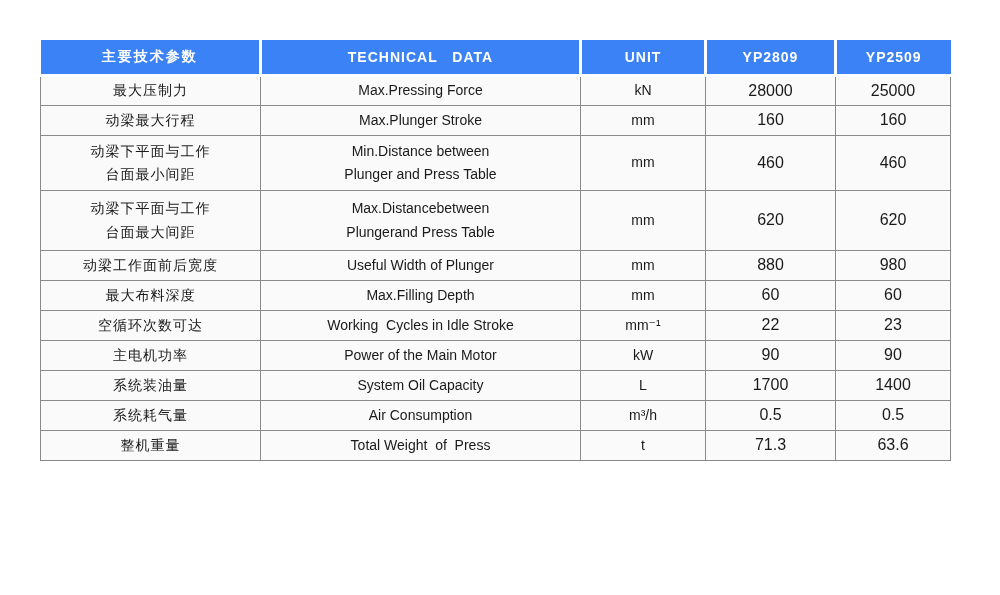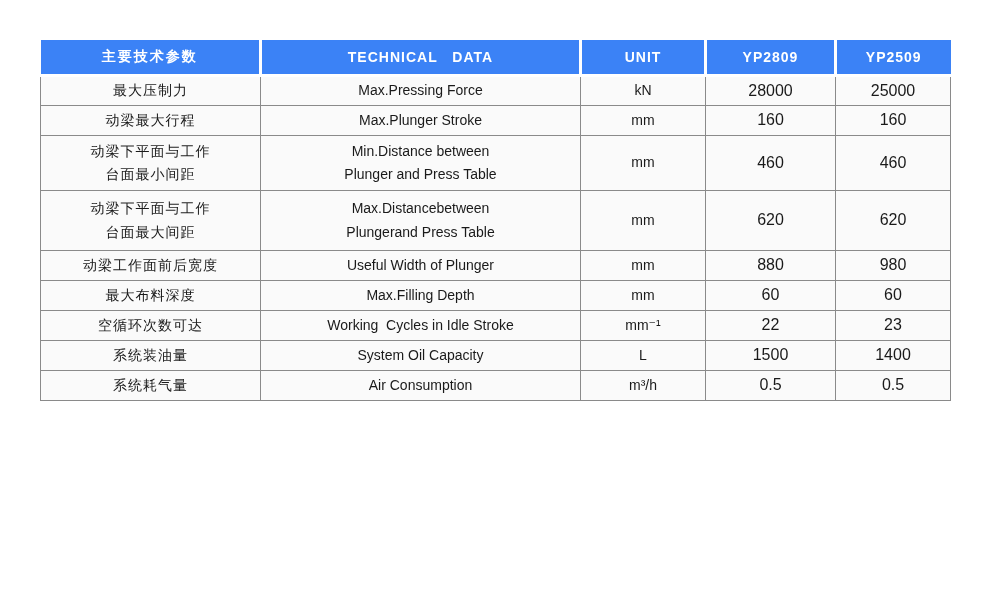--- a/index.html
+++ b/index.html
@@ -107,27 +107,41 @@
       <td class="num">60</td>
     </tr>
     <tr class="r">
       <td class="cn">空循环次数可达</td>
       <td>Working&nbsp; Cycles in Idle Stroke</td>
       <td>mm⁻¹</td>
       <td class="num">22</td>
       <td class="num">23</td>
     </tr>
     <tr class="r">
+      <td class="cn">主电机功率</td>
+      <td>Power of the Main Motor</td>
+      <td>kW</td>
+      <td class="num">90</td>
+      <td class="num">90</td>
+    </tr>
+    <tr class="r">
       <td class="cn">系统装油量</td>
       <td>System Oil Capacity</td>
       <td>L</td>
-      <td class="num">1500</td>
+      <td class="num">1700</td>
       <td class="num">1400</td>
     </tr>
     <tr class="r">
       <td class="cn">系统耗气量</td>
       <td>Air Consumption</td>
       <td>m³/h</td>
       <td class="num">0.5</td>
       <td class="num">0.5</td>
     </tr>
+    <tr class="r">
+      <td class="cn">整机重量</td>
+      <td>Total Weight&nbsp; of&nbsp; Press</td>
+      <td>t</td>
+      <td class="num">71.3</td>
+      <td class="num">63.6</td>
+    </tr>
   </tbody>
 </table>
 
 </body></html>

